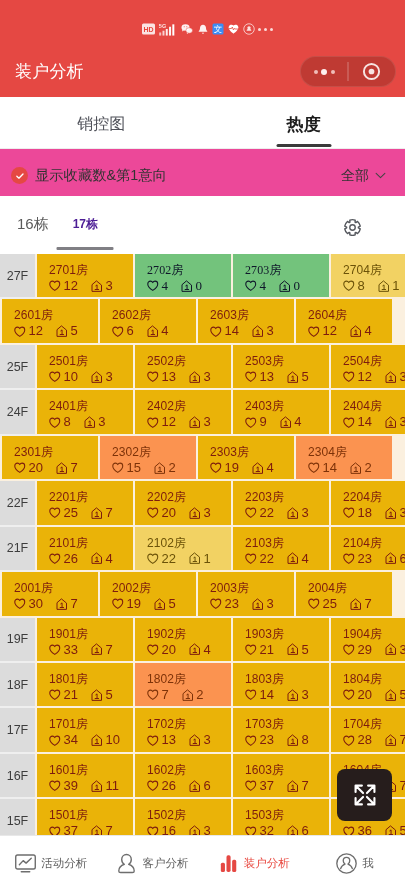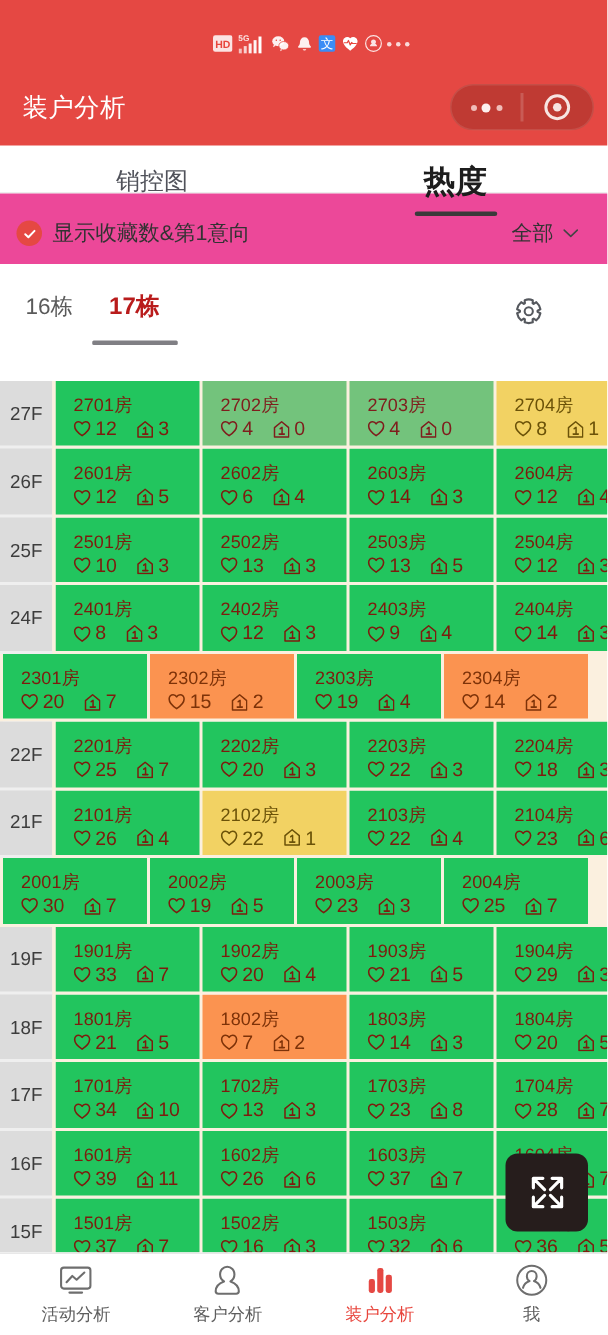--- a/index.html
+++ b/index.html
@@ -28,71 +28,71 @@
              display:flex; align-items:center; }
   .capsule .half { flex:1; display:flex; align-items:center; justify-content:center; }
   .capsule .divider { width:1.5px; height:19px; background:rgba(255,255,255,.17); }
   .dots { display:flex; align-items:center; gap:3.5px; }
   .dots i { display:block; border-radius:50%; background:#f0bdb9; }
   .dots i:nth-child(1){ width:4px;height:4px; }
   .dots i:nth-child(2){ width:6px;height:6px; background:#fdf0ef;}
   .dots i:nth-child(3){ width:4px;height:4px; }
 
   
-  .tabs { height:32px; background:#fff; display:flex; align-items:flex-start; border-bottom:1px solid #ededed; }
+  .tabs { height:52px; background:#fff; display:flex; align-items:flex-end; border-bottom:1px solid #ededed; }
   .tab { flex:1; text-align:center; font-size:16px; color:#50525a; position:relative; height:48px;
          display:flex; align-items:center; justify-content:center; }
-  .tab.active { color:#1d1d1d; font-weight:bold; font-size:21px; letter-spacing:.3px;}
+  .tab.active { color:#1d1d1d; font-weight:bold; font-size:17px; letter-spacing:.3px;}
   .tab .ul { position:absolute; bottom:1px; left:50%; transform:translateX(-50%);
              width:55px; height:3px; background:#3a3a3a; border-radius:1.5px; display:none; }
   .tab.active .ul { display:block; }
 
   
   .filterrow { height:47px; display:flex; align-items:center; padding:6px 19px 0 11px; background:#ec4899; }
   .chk { width:17px; height:17px; border-radius:50%; background:#E54843; position:relative; flex:0 0 auto;
          display:flex; align-items:center; justify-content:center; }
   .filter-label { font-size:14.3px; color:#333; margin-left:7px; }
   .filter-right { margin-left:auto; display:flex; align-items:center; gap:6px; font-size:14px; color:#333; }
 
   
   .buildrow { height:56px; display:flex; align-items:flex-start; padding:17px 15px 0 11px; background:#fff; position:relative; }
   .bld { font-size:15px; color:#5a5a5a; margin-right:5px; position:relative;
          display:flex; align-items:center; padding:0 6px; height:22px;}
-  .bld.active { font-weight:bold; color:#b91c1c; font-size:16px; margin-left:7px;}
+  .bld.active { font-weight:bold; color:#4c1d95; font-size:12px; margin-left:7px;}
   .bld .ul { position:absolute; top:34px; left:50%; transform:translateX(-50%);
              width:57px; height:2.5px; background:#807f84; border-radius:1px; display:none; }
   .bld.active .ul { display:block; }
   .gear { position:absolute; left:342px; top:21px; display:flex; align-items:center; }
 
   
   .grid { position:absolute; left:0; top:254px; right:0; bottom:55px; overflow:hidden; background:#fff; }
   .gridrow { display:flex; height:45.45px; }
   .fl { width:35px; flex:0 0 35px; background:#DCDCDC; color:#3d3d3d; font-size:12.5px;
         display:flex; align-items:center; justify-content:center; border-bottom:2px solid #EFEFEF; }
   .cells { flex:1; display:flex; background:#FBF0DF; border-left:2px solid #FBF0DF; overflow:hidden; }
   .cell { width:96px; flex:0 0 96px; position:relative; padding:10px 0 0 12px; margin-right:2px; margin-bottom:2px; color:#7d1c0e;}
   .cell:last-child { margin-right:0; }
-  .c-red { background:#22c55e; }
+  .c-red { background:#eab308; }
   .c-orange { background:#FB9350; color:#7d3208;}
   .c-yellow { background:#F2D263; color:#6b5208;}
-  .c-green { background:#73C37C; color:#7f1d1d;}
+  .c-green { background:#73C37C; color:#0f172a;font-family:Liberation Serif, serif;}
   .rm { font-size:12px; line-height:13px; white-space:nowrap; letter-spacing:.1px;}
   .stats { display:flex; align-items:center; font-size:13px; line-height:14px; margin-top:2px; }
   .stat { display:flex; align-items:center; }
   .stat .num { margin-left:3px; font-weight:500;}
   .stat + .stat { margin-left:13px; }
 
   
   .fab { position:absolute; left:337px; top:769px; width:55px; height:52px; border-radius:8px;
          background:#261d1c; display:flex; align-items:center; justify-content:center; }
 
   
   .nav { position:absolute; left:0; right:0; bottom:0; height:55px; background:#fff;
          border-top:1px solid #e8e8e8; display:flex; }
-  .navitem { flex:1; display:flex; flex-direction:column; align-items:center; justify-content:center; gap:4px; }
+  .navitem { flex:1; display:flex; flex-direction:row; align-items:center; justify-content:center; gap:4px; }
   .navlabel { font-size:11.5px; color:#5e5e5e; }
   .navitem.active .navlabel { color:#E8453C; }
 
 </style>
 </head>
 <body>
 
 <div id="app">
 
   <div class="statusbar">
@@ -280,21 +280,20 @@
                   <path d="M9.6 11.6 L12.1 9.8 V18.6" fill="none" stroke="currentColor" stroke-width="2" stroke-linecap="round" stroke-linejoin="round"></path>
                   <path d="M8.3 18.8 H15.1" fill="none" stroke="currentColor" stroke-width="2.1" stroke-linecap="round"></path>
                 </svg>
                 <span class="num">1</span>
               </span>
             </div>
           </div>
         </div>
       </div>
       <div class="gridrow">
-        <div class="fl">26F</div>
         <div class="cells">
           <div class="cell c-red">
             <div class="rm">2601房</div>
             <div class="stats">
               <span class="stat">
                 <svg class="ic" width="11.5" height="11.5" viewBox="0 0 24 23">
                   <path d="M12 21.2 C12 21.2 1.6 14.6 1.6 7.9 C1.6 4.3 4.2 1.9 7.2 1.9 C9.4 1.9 11.1 3.2 12 4.9 C12.9 3.2 14.6 1.9 16.8 1.9 C19.8 1.9 22.4 4.3 22.4 7.9 C22.4 14.6 12 21.2 12 21.2 Z" fill="none" stroke="currentColor" stroke-width="2.2" stroke-linejoin="round"></path>
                 </svg>
                 <span class="num">12</span>
               </span>

